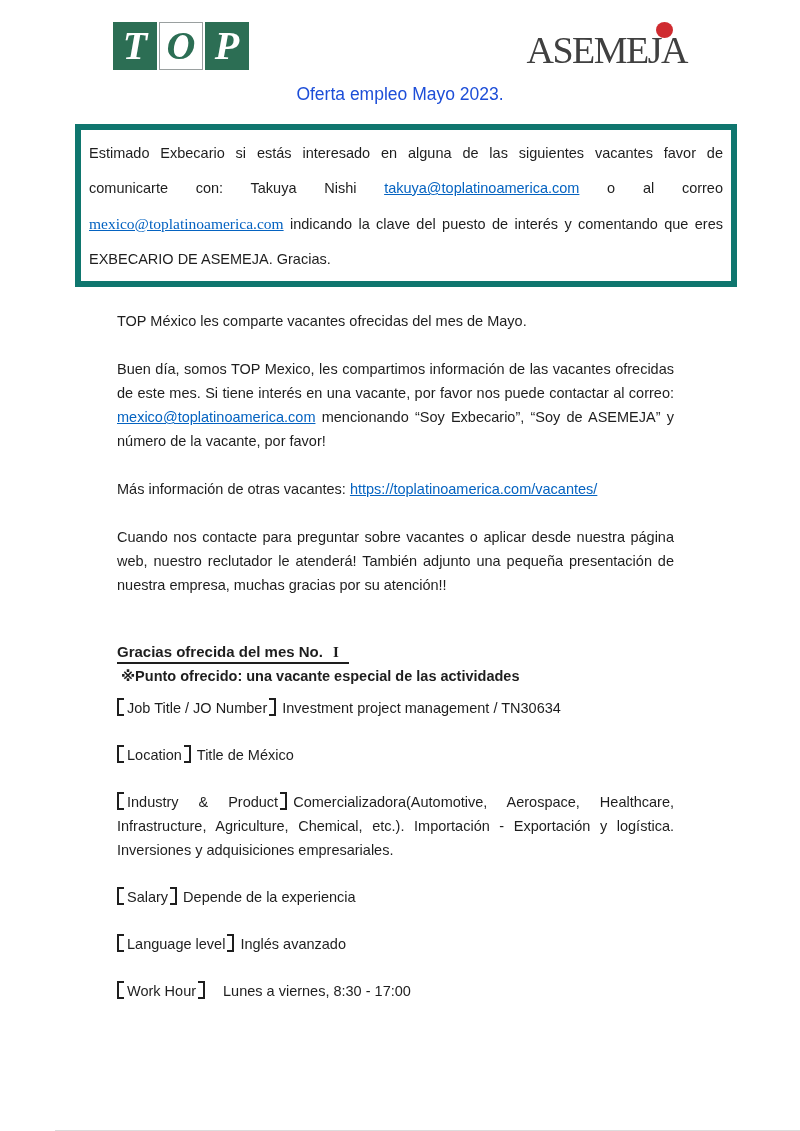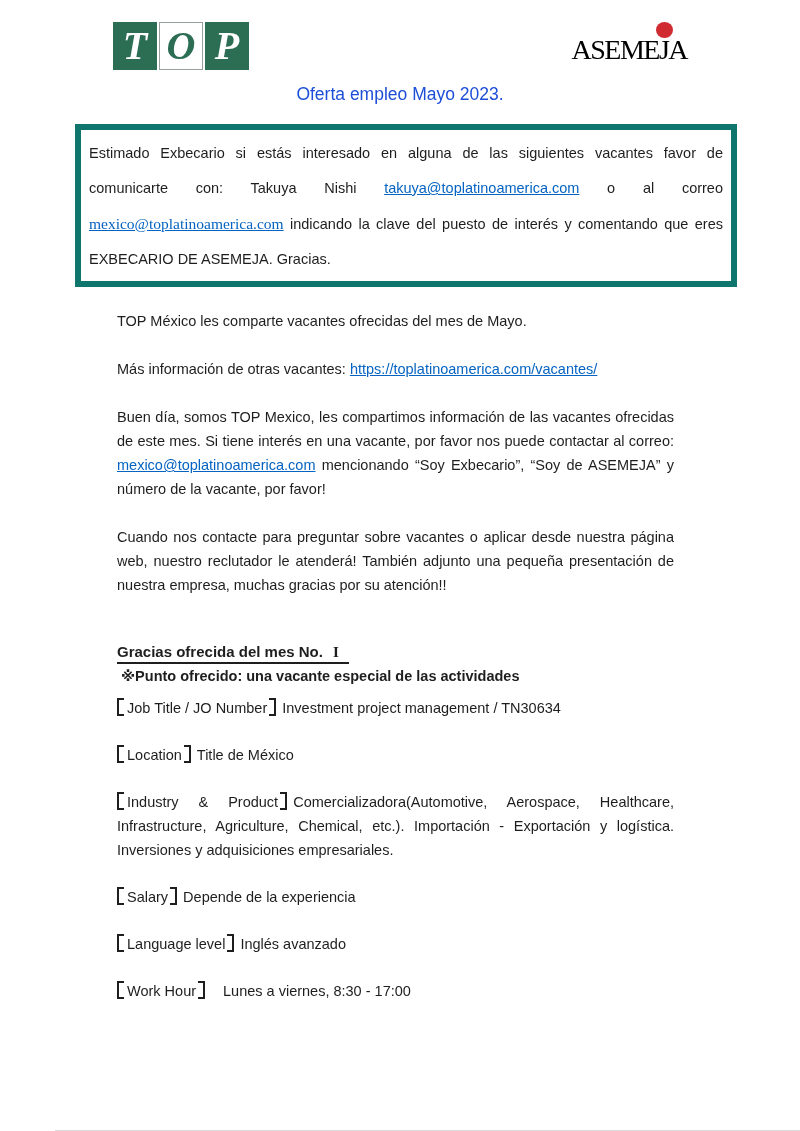--- a/index.html
+++ b/index.html
@@ -17,21 +17,21 @@
     width:44px; height:48px; display:flex; align-items:center; justify-content:center;
     font-family:"Liberation Serif","DejaVu Serif",serif; font-style:italic; font-weight:bold;
     font-size:40px; line-height:48px; box-sizing:border-box;
   }
   .top-tile.green { background:#2c6e54; color:#ffffff; }
   .top-tile.white { background:#ffffff; color:#2c6e54; border:1px solid #9aa0a0; }
 
   .asemeja {
     position:relative; margin-top:6px;
     font-family:"Liberation Serif","DejaVu Serif",serif;
-    font-size:28px; line-height:44px; letter-spacing:-1.5px; color:#000000;
+    font-size:38px; line-height:44px; letter-spacing:-1.5px; color:#404040;
   }
   .asemeja-dot {
     position:absolute; top:-6px; right:14px; width:17px; height:16px;
     border-radius:50%; background:#cf2b30;
   }
 
   
   .doc-title { text-align:center; font-size:17.5px; line-height:24px; margin-top:8px; color:#1d4ed8; }
 
   
@@ -91,23 +91,23 @@
   <div class="doc-title">Oferta empleo Mayo 2023.</div>
 
   <div class="notice-box">
     <span>Estimado Exbecario si estás interesado en alguna de las siguientes vacantes favor de comunicarte con: Takuya Nishi </span><a class="link">takuya@toplatinoamerica.com</a><span> o al correo </span><a class="link link-serif">mexico@toplatinoamerica.com</a><span> indicando la clave del puesto de interés y comentando que eres EXBECARIO DE ASEMEJA. Gracias.</span>
   </div>
 
   <div class="content">
 
     <p class="para first">TOP México les comparte vacantes ofrecidas del mes de Mayo.</p>
 
+    <p class="para justify"><span>Buen día, somos TOP Mexico, les compartimos información de las vacantes ofrecidas de este mes. Si tiene interés en una vacante, por favor nos puede contactar al correo: </span><a class="link">mexico@toplatinoamerica.com</a><span> mencionando “Soy Exbecario”, “Soy de ASEMEJA” y número de la vacante, por favor!</span></p>
+
     <p class="para"><span>Más información de otras vacantes: </span><a class="link">https://toplatinoamerica.com/vacantes/</a></p>
-
-    <p class="para justify"><span>Buen día, somos TOP Mexico, les compartimos información de las vacantes ofrecidas de este mes. Si tiene interés en una vacante, por favor nos puede contactar al correo: </span><a class="link">mexico@toplatinoamerica.com</a><span> mencionando “Soy Exbecario”, “Soy de ASEMEJA” y número de la vacante, por favor!</span></p>
 
     <p class="para justify">Cuando nos contacte para preguntar sobre vacantes o aplicar desde nuestra página web, nuestro reclutador le atenderá! También adjunto una pequeña presentación de nuestra empresa, muchas gracias por su atención!!</p>
 
     <div class="vacancy-heading">
       <span class="hwrap"><span>Gracias ofrecida del mes No.</span><span class="numeral">I</span></span>
     </div>
 
     <div class="vacancy-note">※Punto ofrecido: una vacante especial de las actividades</div>
 
     <div class="vitem tight">

